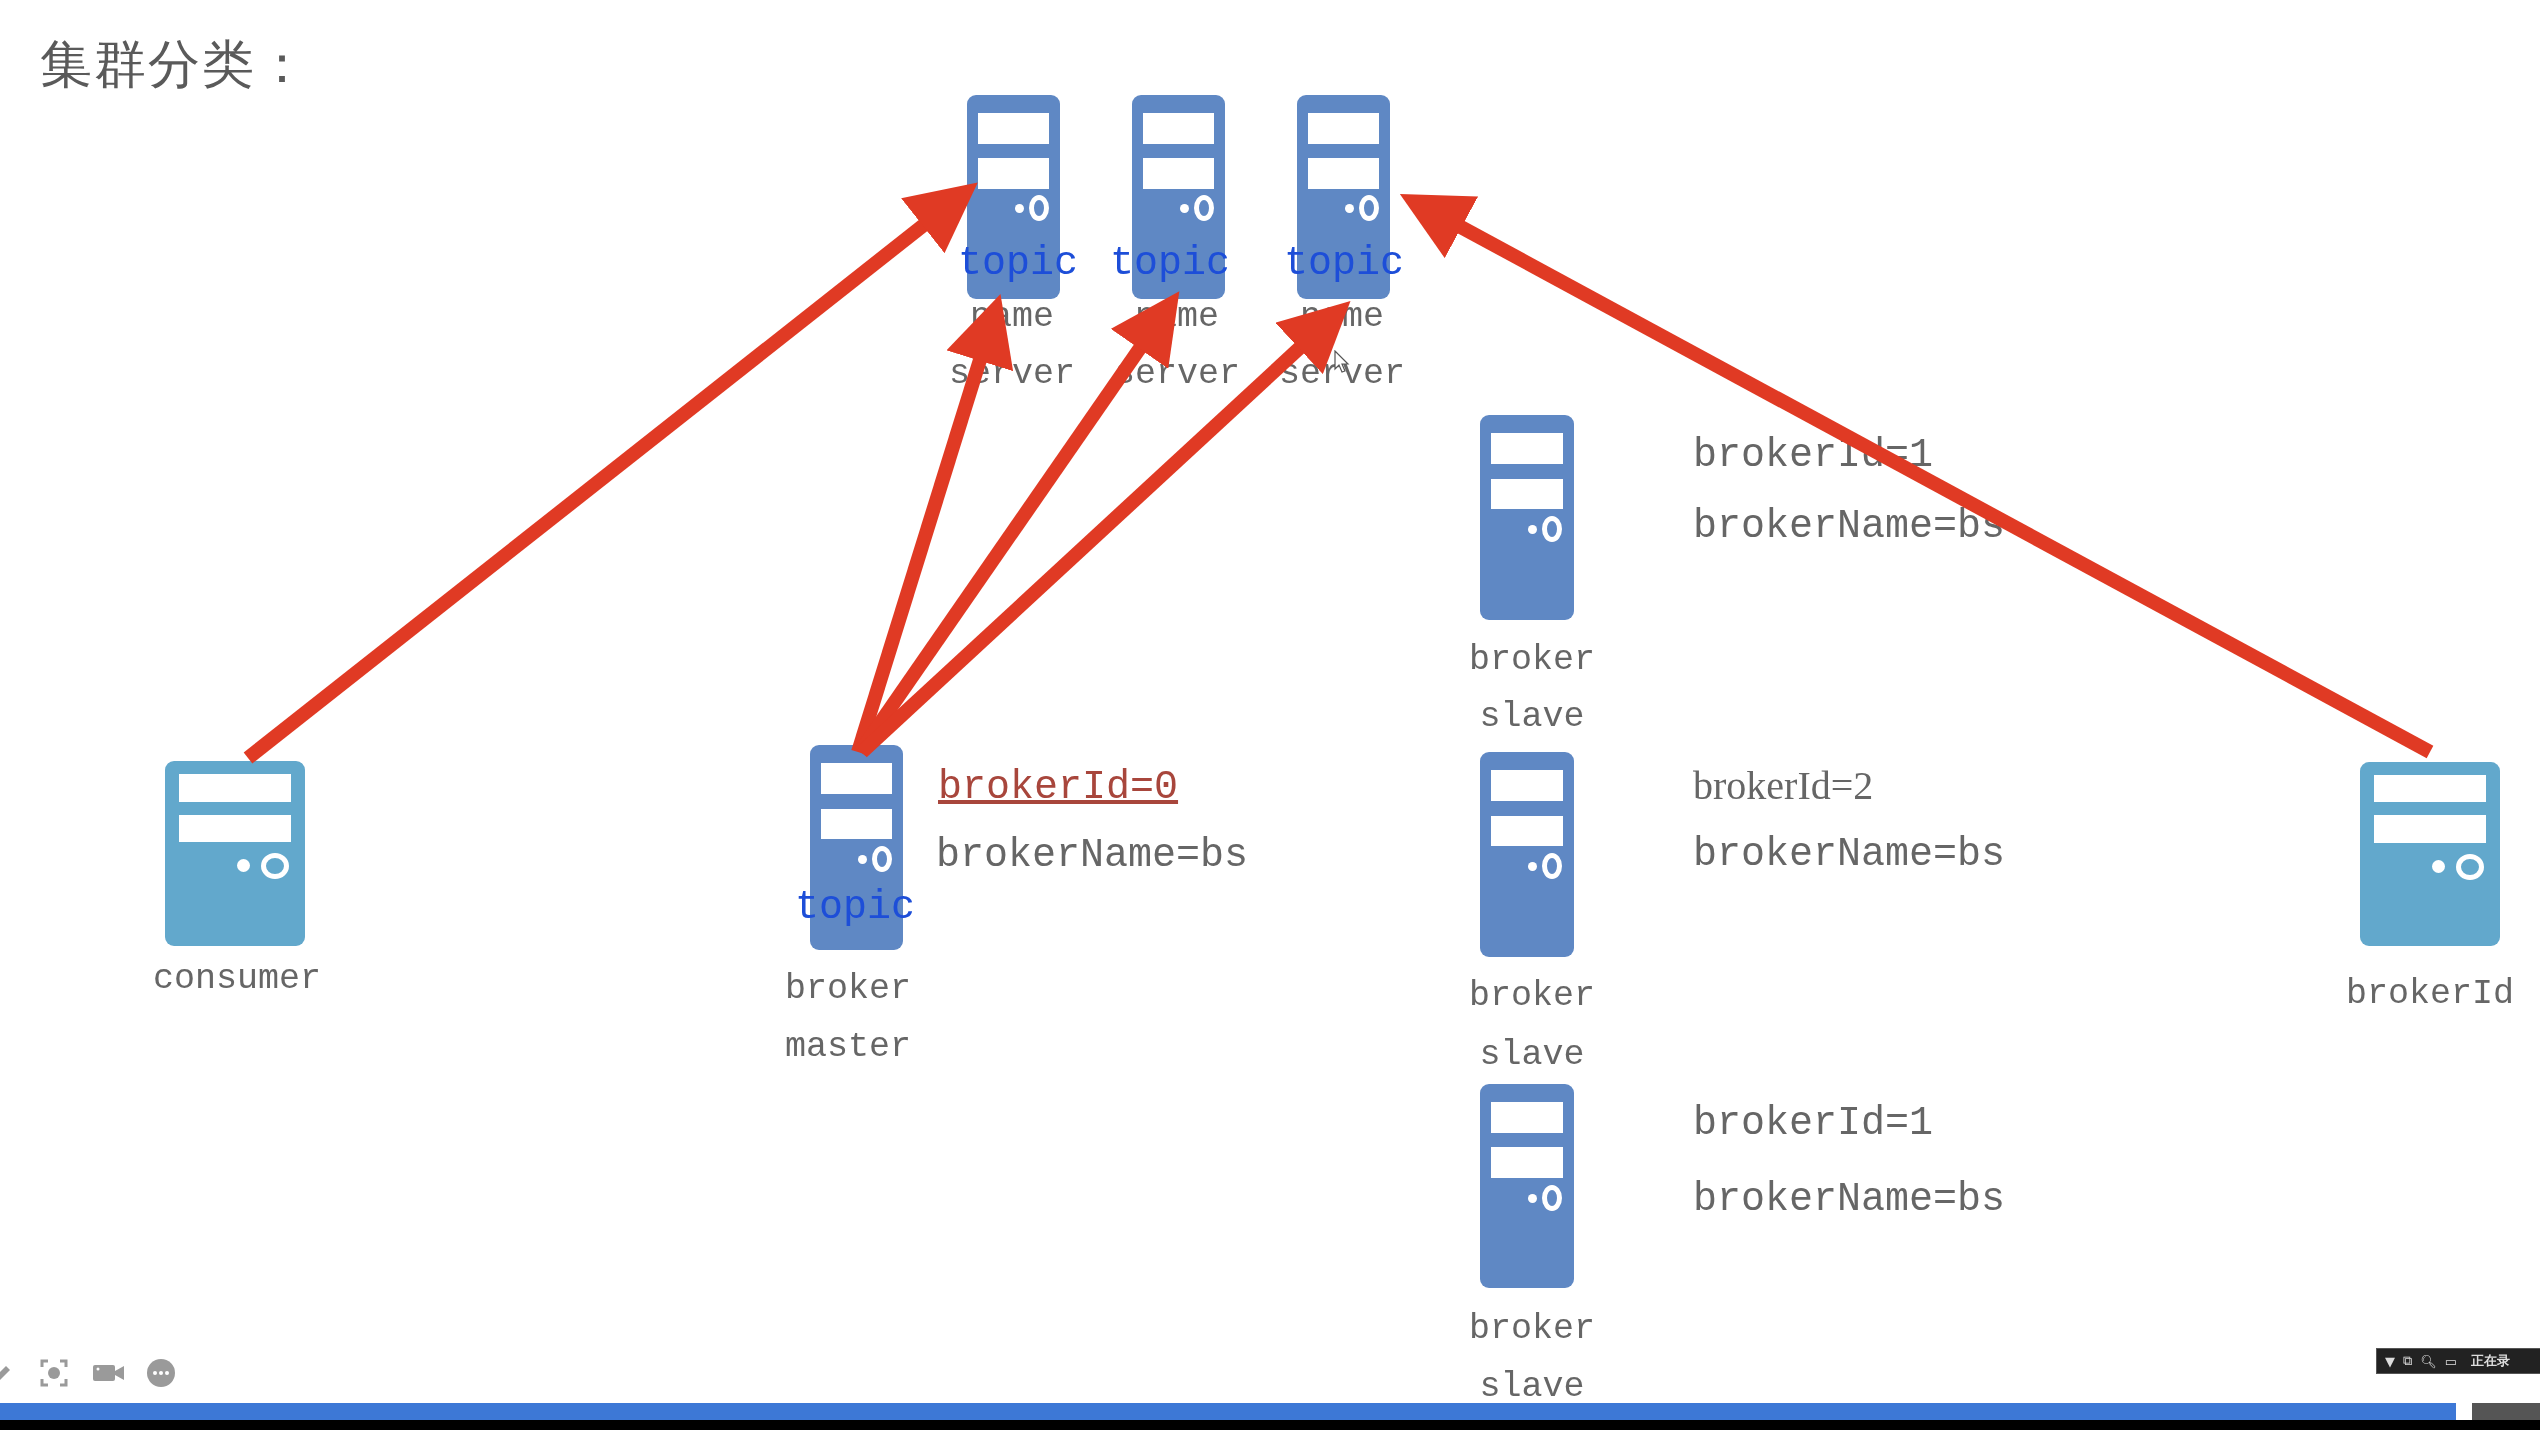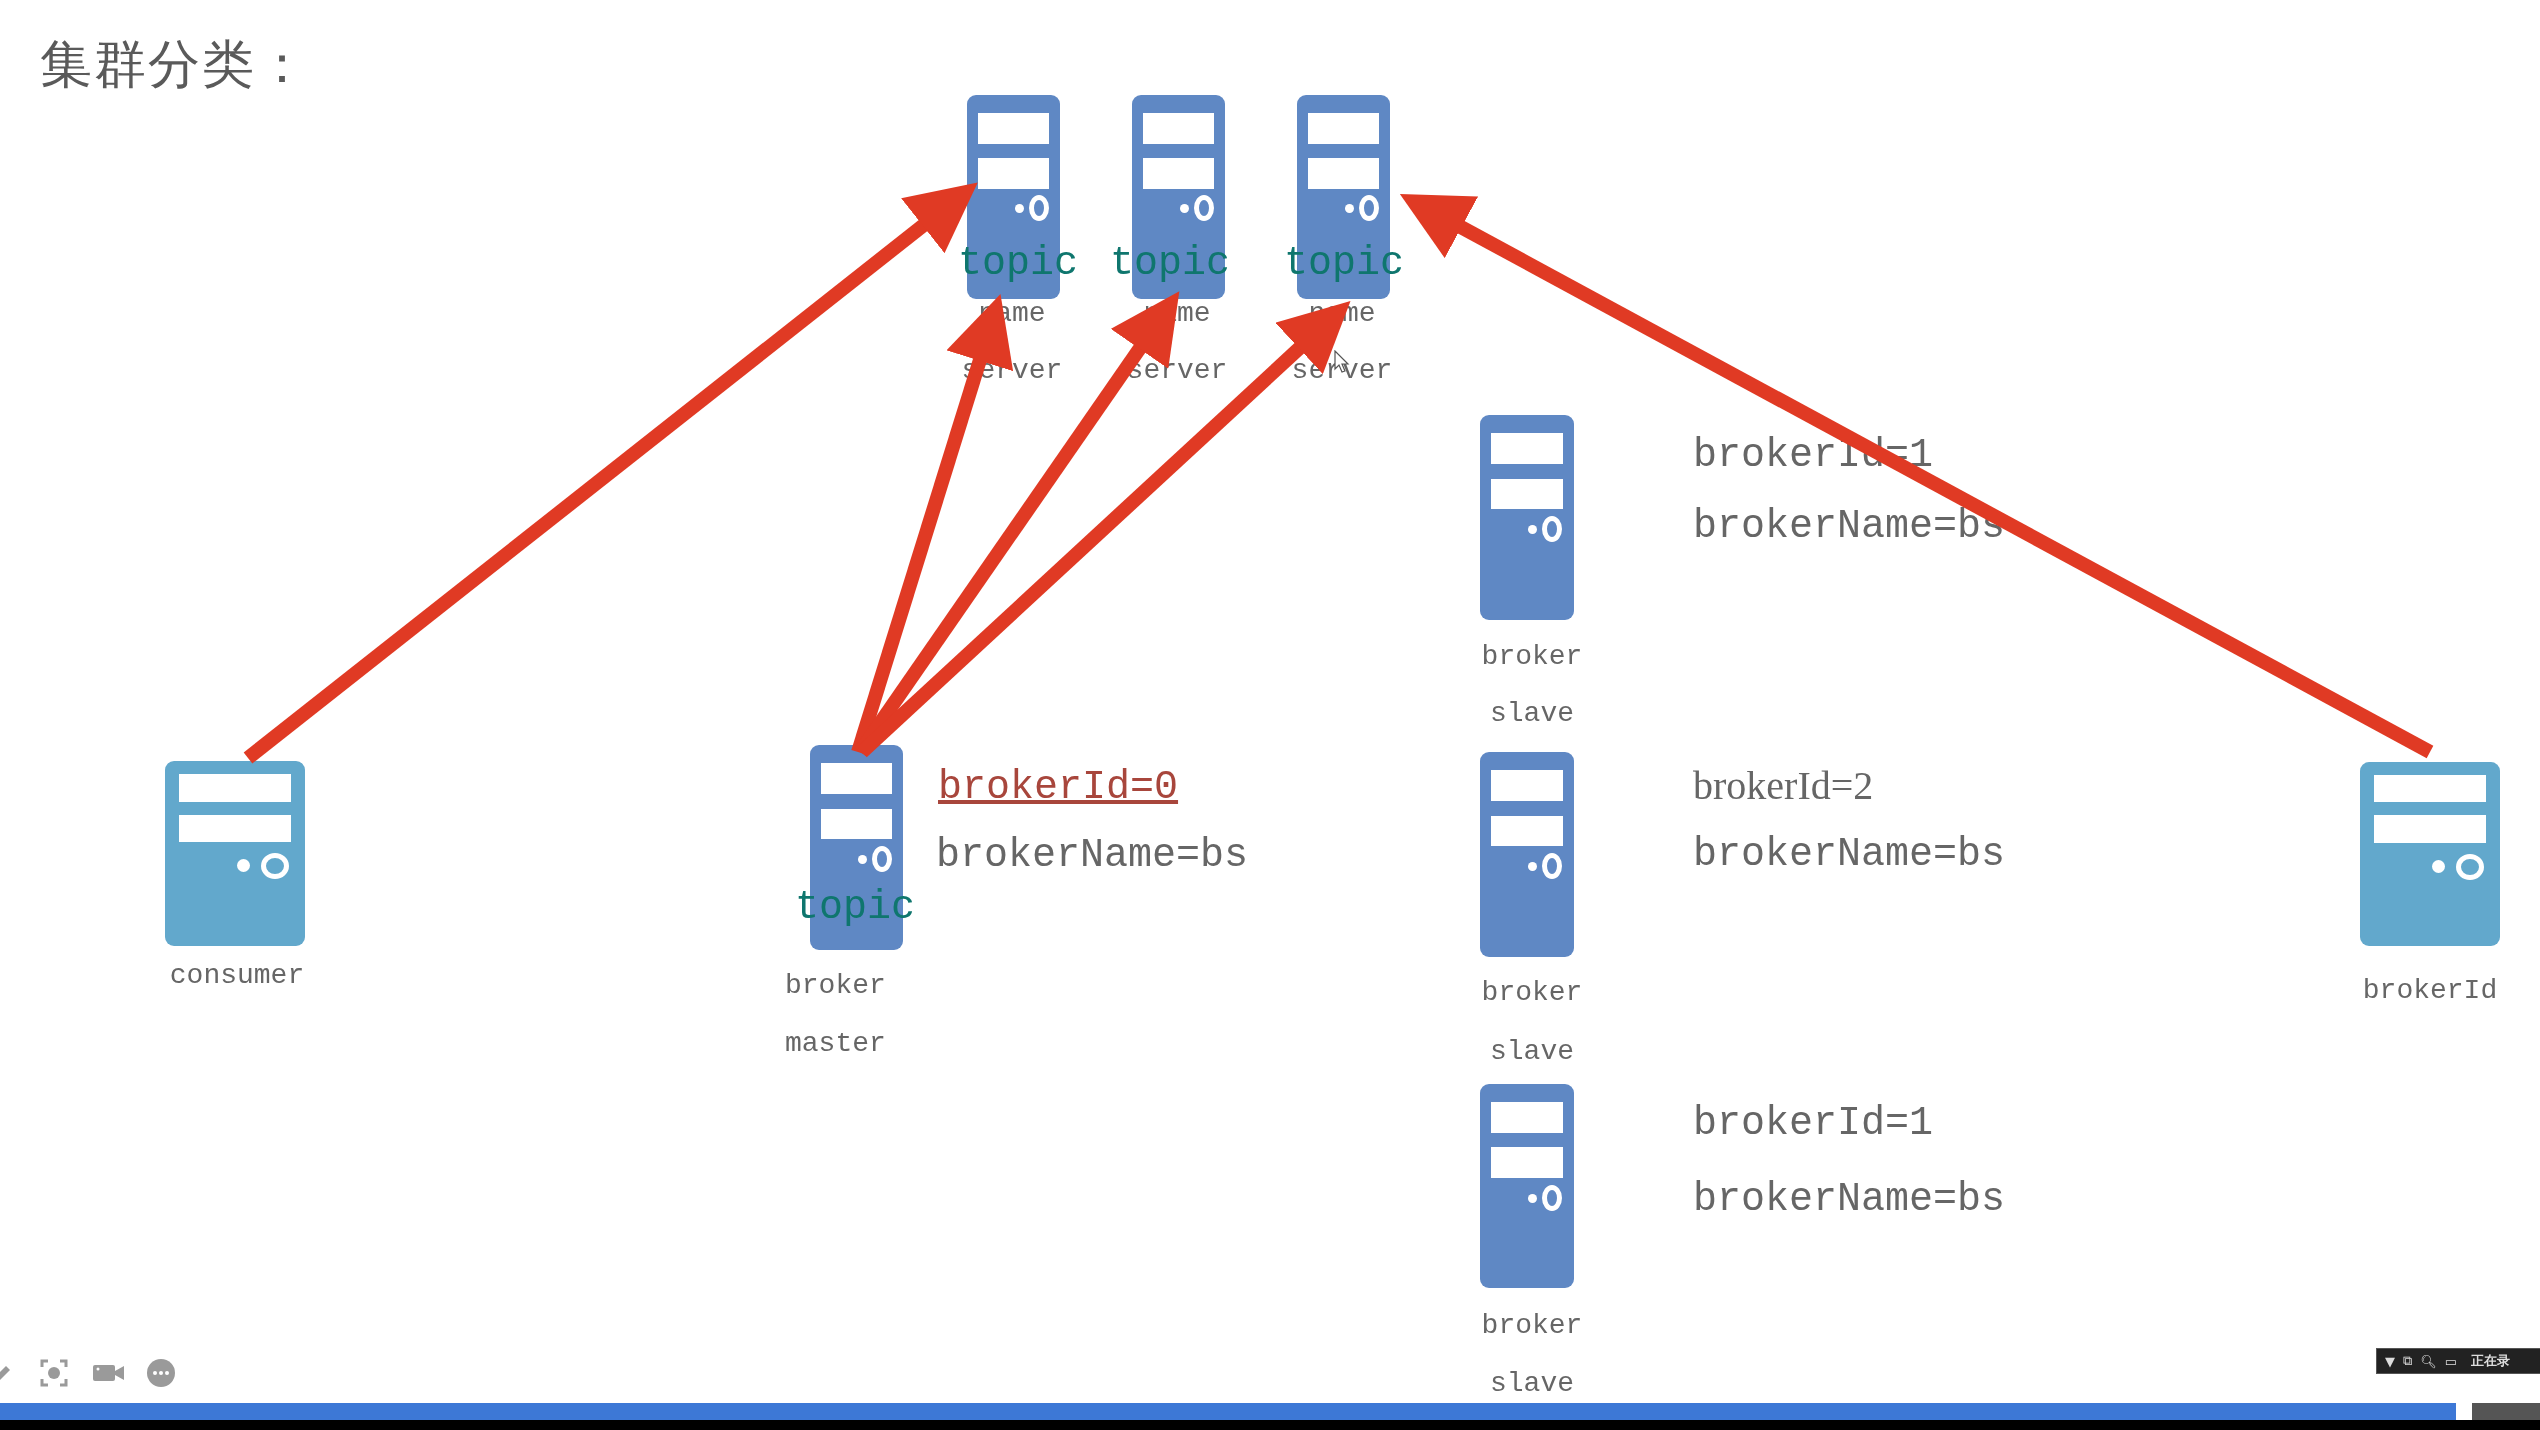--- a/index.html
+++ b/index.html
@@ -8,23 +8,23 @@
   .title { position:absolute; left:40px; top:30px; font-family:"DejaVu Serif","Liberation Serif", serif;
            font-size:52px; color:#5a5a5a; letter-spacing:2px; }
   .server { position:absolute; border-radius:9px; }
   .server .slot { position:absolute; left:12%; width:76%; height:15%; background:#fff; }
   .server .slot.s1 { top:9%; }
   .server .slot.s2 { top:31%; }
   .server .led { position:absolute; border-radius:50%; background:#fff; }
   .server .ring { position:absolute; border-radius:50%; border:5px solid #fff; box-sizing:border-box; }
   .ns { background:#5f88c4; }
   .client { background:#62a8cc; }
-  .lbl { position:absolute; font-size:28px; color:#666; white-space:nowrap; line-height:1; }
+  .lbl { position:absolute; font-size:35px; color:#666; white-space:nowrap; line-height:1; }
   .lbl.center { transform:translateX(-50%); text-align:center; }
-  .topic { position:absolute; font-size:40px; color:#0f766e; white-space:nowrap; line-height:1; transform:translateX(-50%); }
+  .topic { position:absolute; font-size:40px; color:#1d4ed8; white-space:nowrap; line-height:1; transform:translateX(-50%); }
   .info { position:absolute; font-size:40px; color:#666; white-space:nowrap; line-height:1; }
   .info.red { color:#a8463c; }
   svg.arrows { position:absolute; left:0; top:0; width:2540px; height:1430px; pointer-events:none; }
   .tb-icon { position:absolute; top:1358px; width:30px; height:30px; color:#9a9a9a; }
   .bottom-bar { position:absolute; left:0; top:1403px; width:2456px; height:17px; background:#3d78d6; }
   .bottom-gray { position:absolute; left:2472px; top:1403px; width:68px; height:17px; background:#555; }
   .bottom-black { position:absolute; left:0; top:1420px; width:2540px; height:10px; background:#000; }
   .recorder { position:absolute; left:2376px; top:1348px; width:170px; height:26px; background:#222;
               border:1px solid #555; box-sizing:border-box; display:flex; align-items:center; gap:8px; padding-left:8px;
               color:#ddd; font-family:"DejaVu Sans", sans-serif; font-size:13px; overflow:hidden; }

